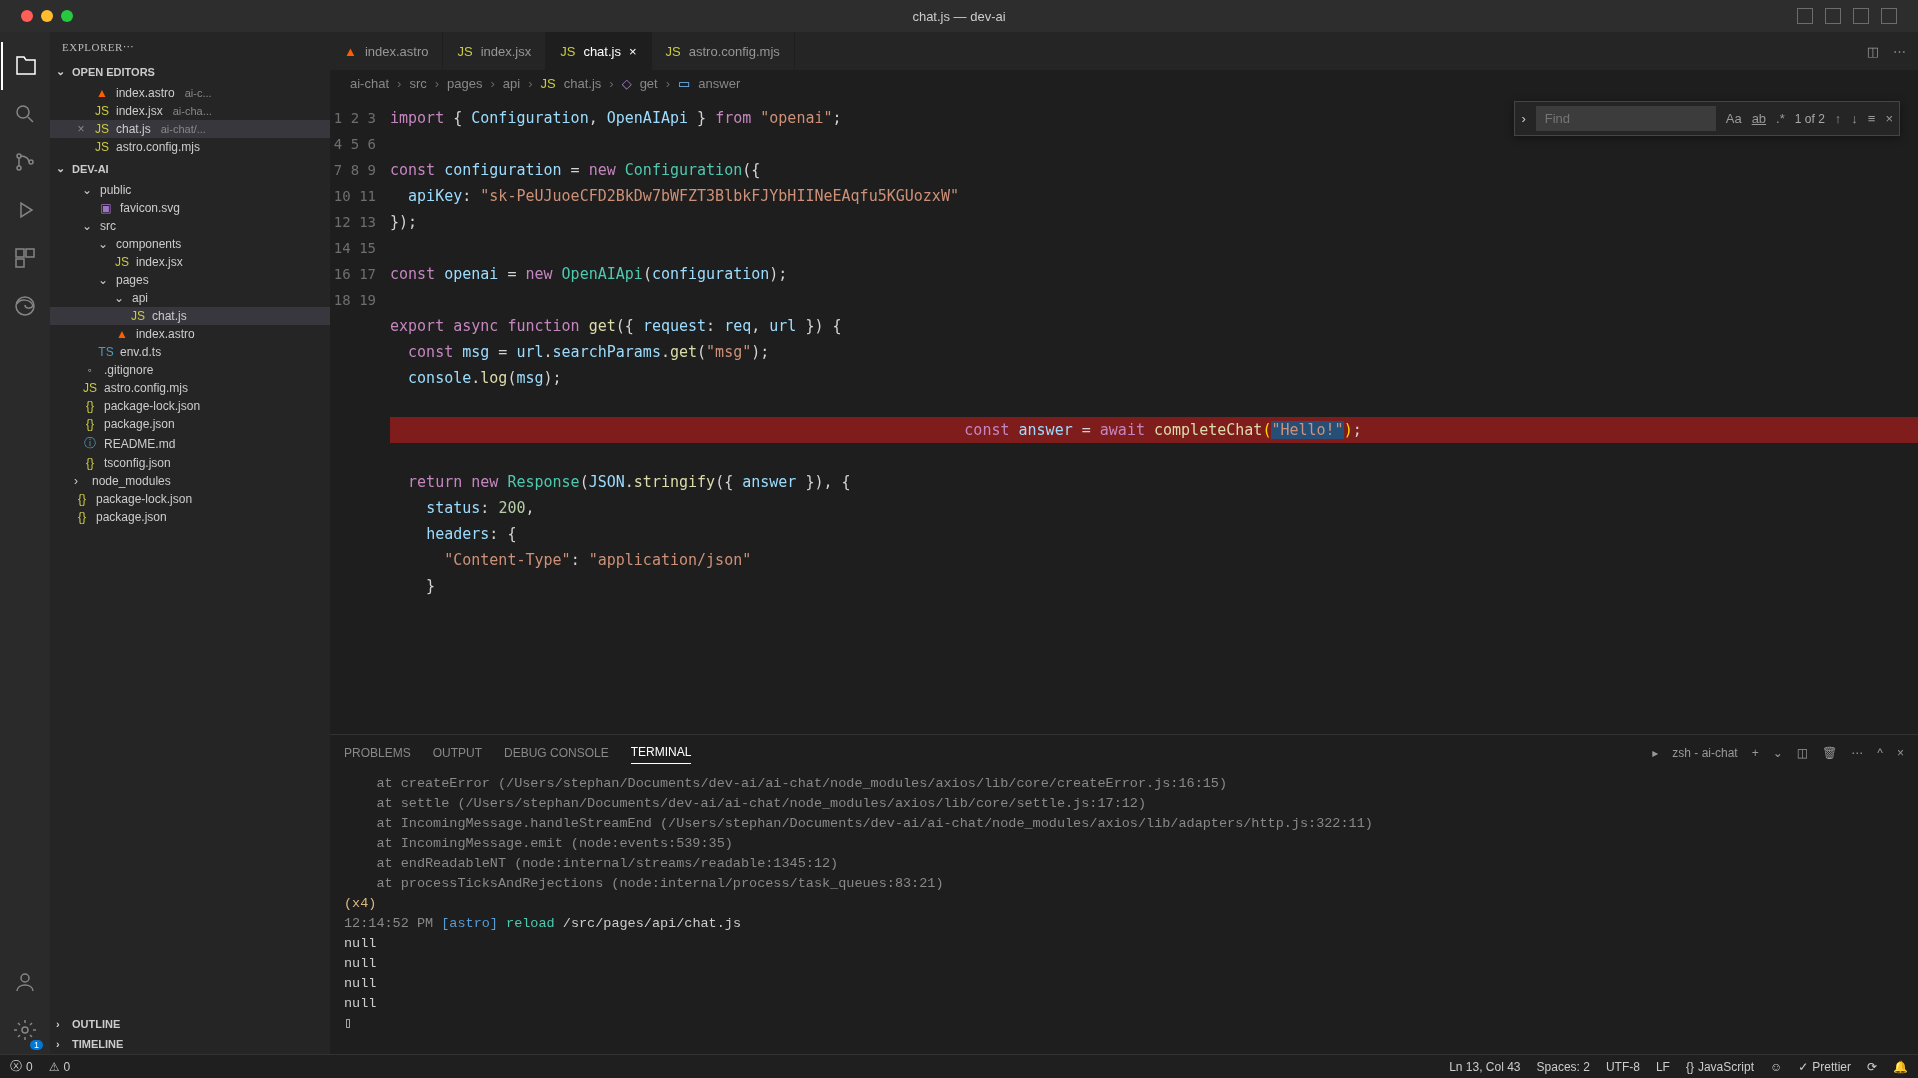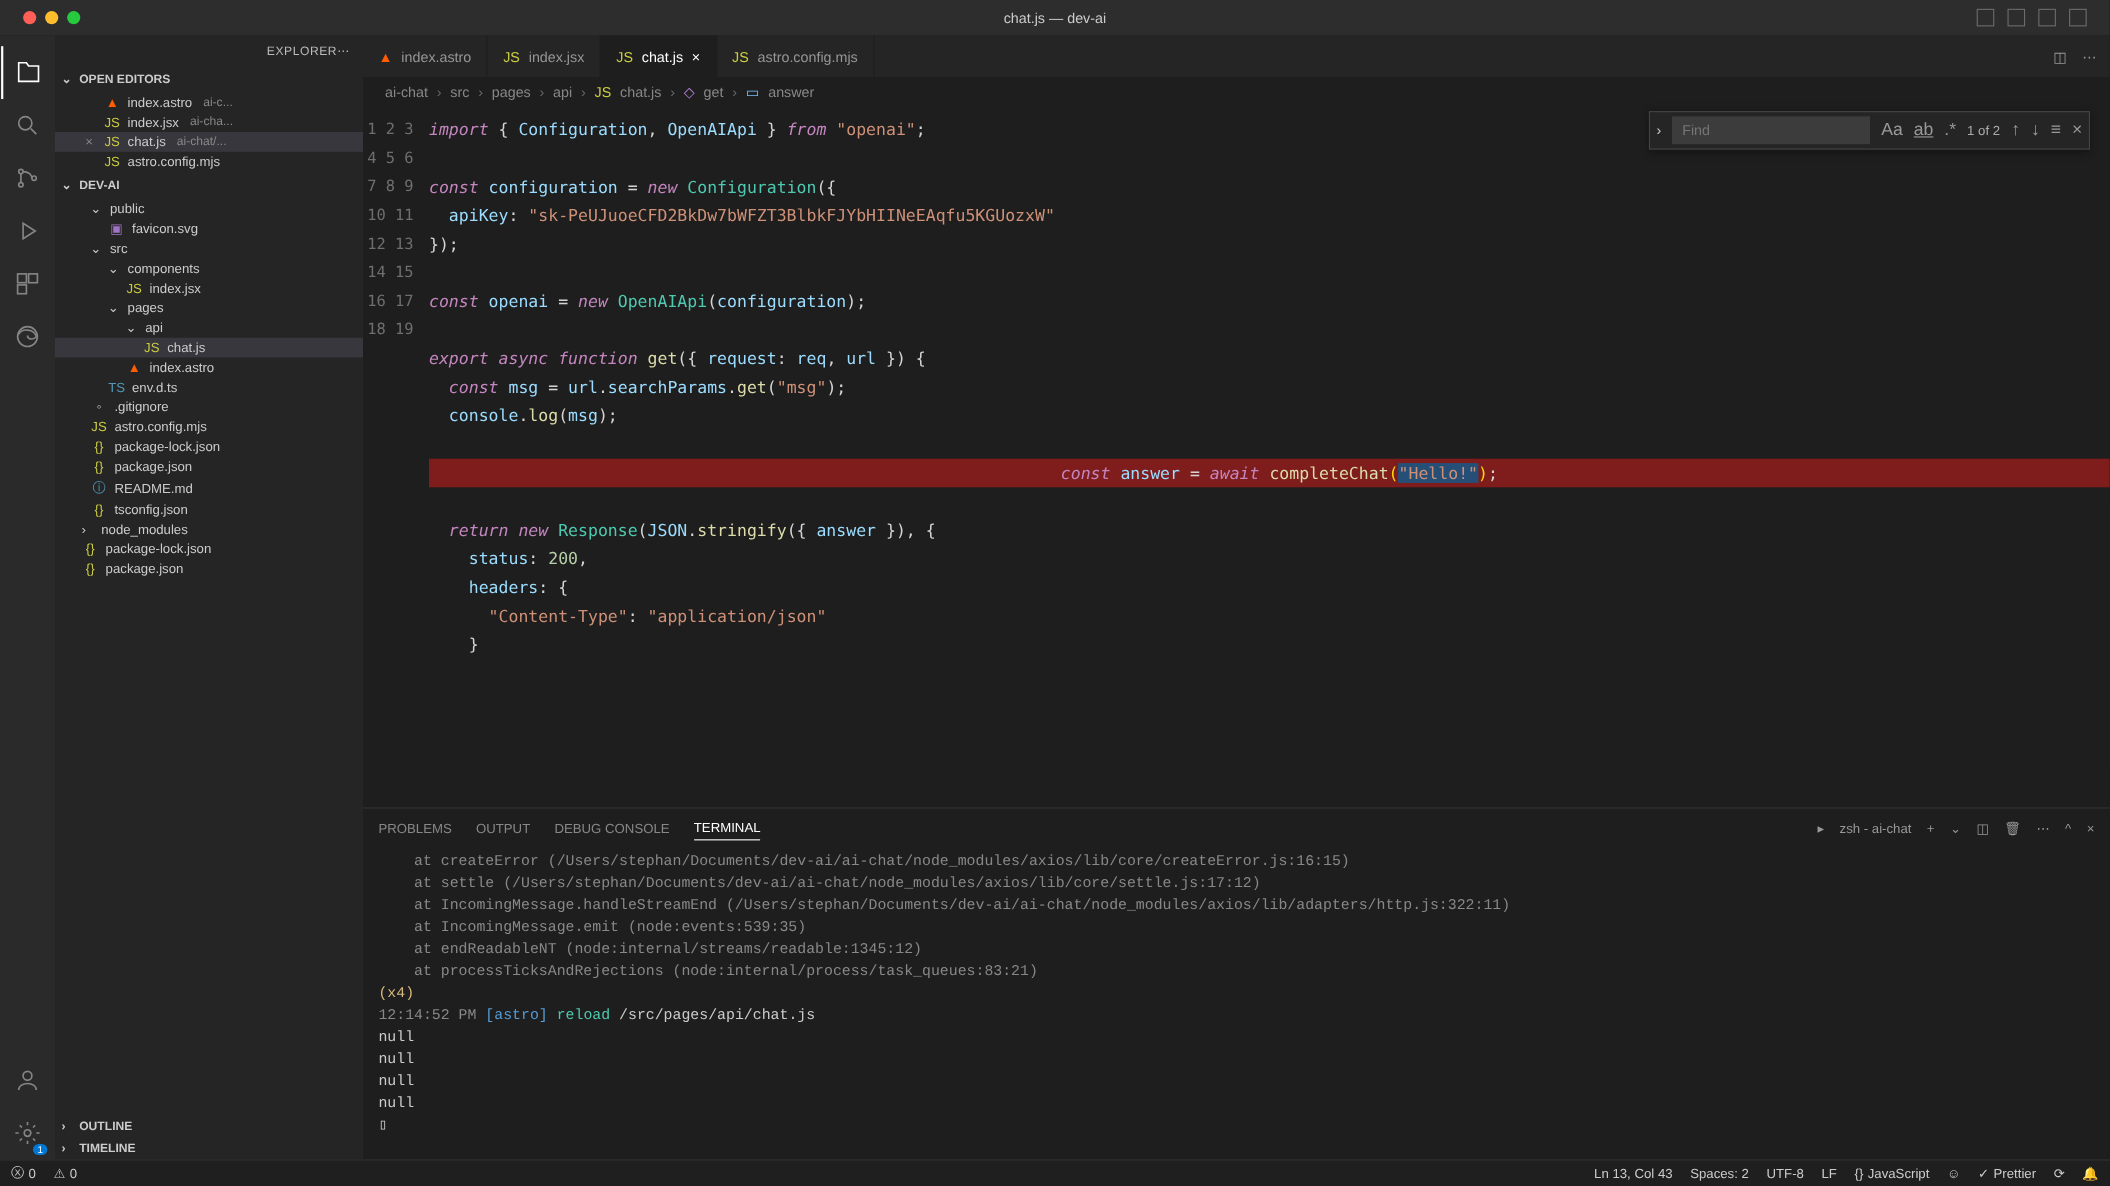--- a/index.html
+++ b/index.html
@@ -56,23 +56,23 @@
 }
 .ab-icon { position: relative; }
 
 .sidebar {
   width: 280px;
   background: #252526;
   display: flex; flex-direction: column;
   font-size: 12px;
 }
 .sidebar-header {
-  display: flex; align-items: center; justify-content: flex-end;
+  display: flex; align-items: center; justify-content: flex-start;
   padding: 8px 12px; color: #bbb; text-transform: uppercase;
-  font-size: 11px; letter-spacing: .5px;
+  font-size: 11px; letter-spacing: .5px; font-family: Liberation Serif, serif;
 }
 .section-header {
   display: flex; align-items: center; gap: 4px;
   padding: 4px 6px; color: #ccc; font-weight: 600;
   font-size: 11px; cursor: pointer;
 }
 .chev { width: 12px; display: inline-block; }
 .tree { padding: 2px 0; }
 .tree-item {
   display: flex; align-items: center; gap: 6px;
@@ -112,35 +112,35 @@
 .find-widget {
   position: absolute; top: 4px; right: 18px;
   background: #252526; border: 1px solid #454545;
   display: flex; align-items: center; padding: 4px 6px; gap: 10px;
   box-shadow: 0 2px 8px rgba(0,0,0,.4);
 }
 .find-widget input {
   background: #3c3c3c; border: 1px solid #3c3c3c; color: #ccc;
   padding: 4px 8px; width: 180px; font-size: 13px;
 }
-.find-ctrl { color: #999; cursor: pointer; font-size: 16px; }
+.find-ctrl { color: #999; cursor: pointer; font-size: 13px; }
 .find-count { color: #aaa; font-size: 12px; }
 
 .gutter {
   width: 60px; text-align: right; color: #6e6e6e;
   font-family: Menlo, Consolas, monospace; font-size: 14px;
   padding: 8px 14px 0 0; line-height: 26px; user-select: none;
 }
 .code {
   flex: 1; font-family: Menlo, Consolas, monospace; font-size: 15px;
   padding: 8px 0 0 0; line-height: 26px; white-space: pre;
   position: relative; color: #d4d4d4;
 }
 .code .line.hl { background: #7f1d1d; text-align: center; }
-.tok-kw { color: #c586c0; font-style: italic; }
+.tok-kw { color: #c586c0; }
 .tok-fn { color: #dcdcaa; }
 .tok-var { color: #9cdcfe; }
 .tok-type { color: #4ec9b0; }
 .tok-str { color: #ce9178; }
 .tok-num { color: #b5cea8; }
 .tok-brkt { color: #ffd700; }
 .sel { background: #264f78; }
 
 .panel {
   height: 320px; background: #1e1e1e; border-top: 1px solid #333;

